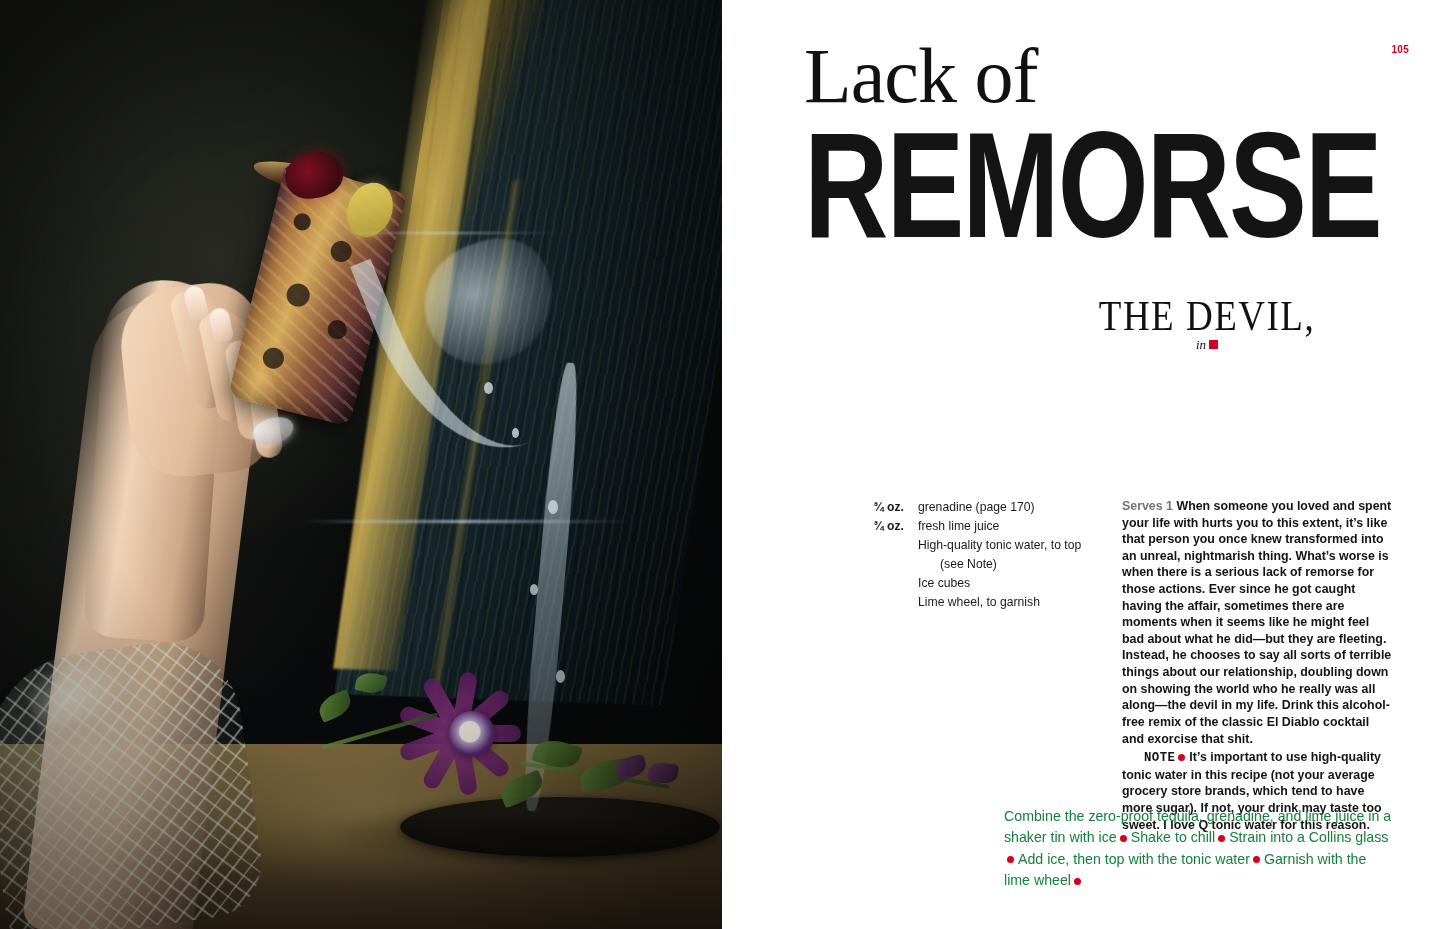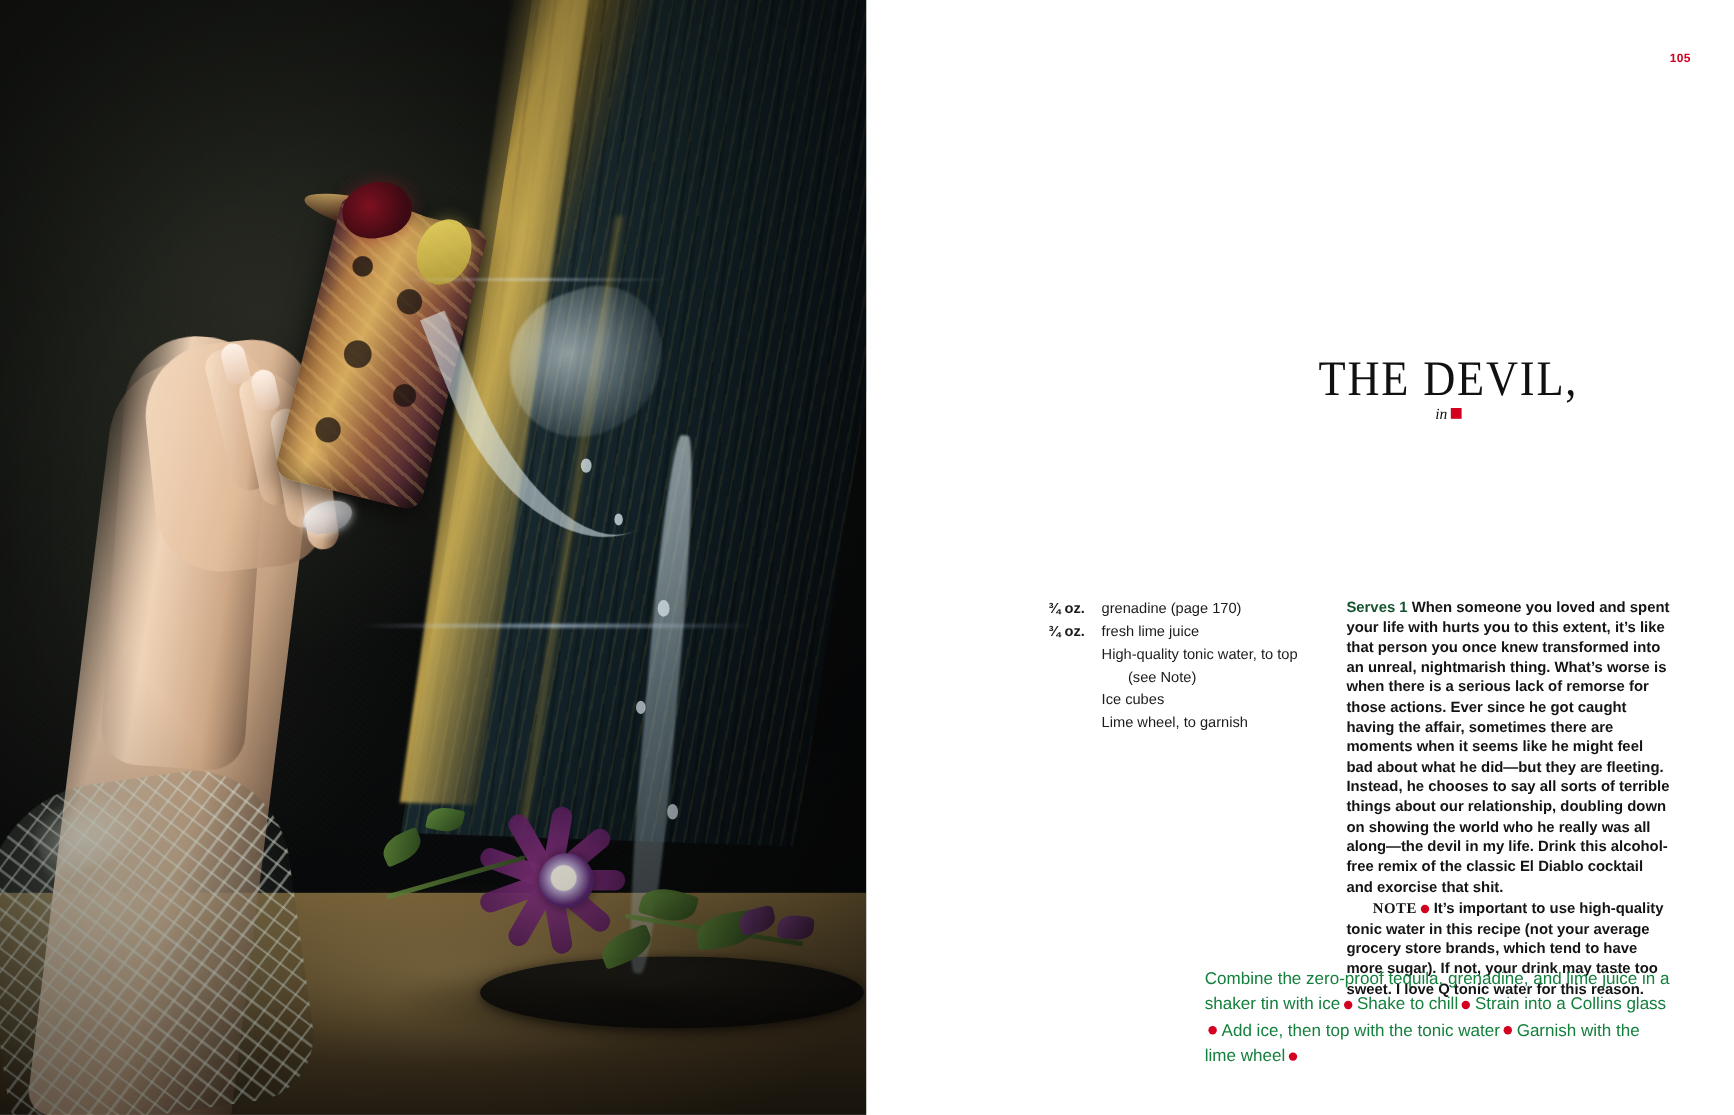--- a/index.html
+++ b/index.html
@@ -524,30 +524,30 @@
     left: 400px;
     top: 498px;
     width: 272px;
     font-size: 12.4px;
     line-height: 1.34;
     font-weight: bold;
     color: #141414;
     text-align: left;
   }
   .serves {
-    color: #14532d;
+    color: #737373;
     margin-top: 31px;
   }
   .note-para {
     display: block;
     text-indent: 22px;
     margin-top: 2px;
   }
   .note-label {
-    font-family: Liberation Serif, serif;
+    font-family: Liberation Mono, monospace;
     font-variant: small-caps;
     letter-spacing: .4px;
   }
   .bullet {
     display: inline-block;
     width: 7px;
     height: 7px;
     border-radius: 50%;
     background: #d3001f;
     margin: 0 4px 0 3px;
@@ -640,20 +640,24 @@
     <div class="mesh"></div>
     <div class="mesh-wisp"></div>
 
     <div class="vignette"></div>
   </div>
 
   <div class="text-page">
 
     <div class="page-number">105</div>
 
+    <div class="title-block">
+      <div class="title-lack">Lack of</div>
+      <div class="title-remorse">REMORSE</div>
+    </div>
 
     <div class="subtitle-block">
       <div class="sub-devil">THE DEVIL,</div>
       <div>
         <span class="sub-in">in</span><span class="sub-dot"></span>
       </div>
     </div>
 
     <div class="ingredients">
       <div class="ing-row">

